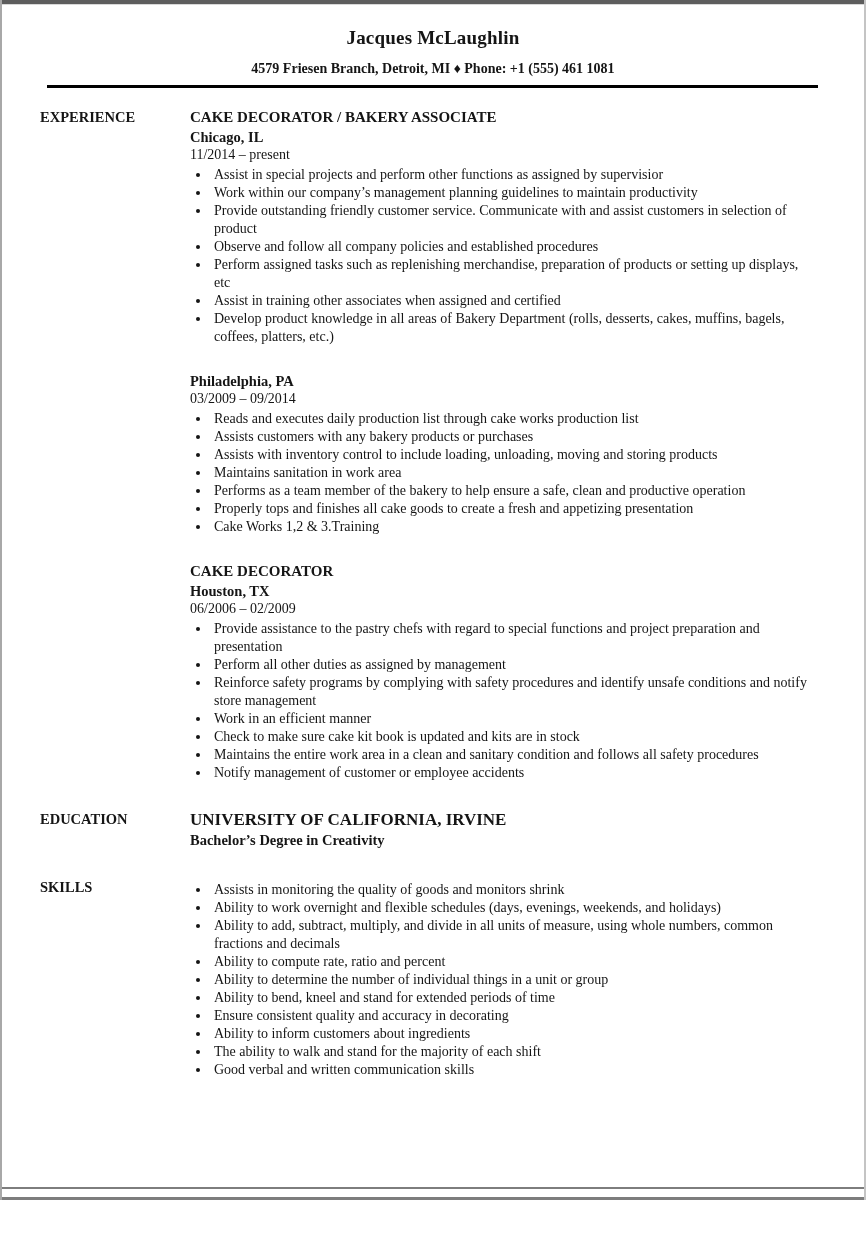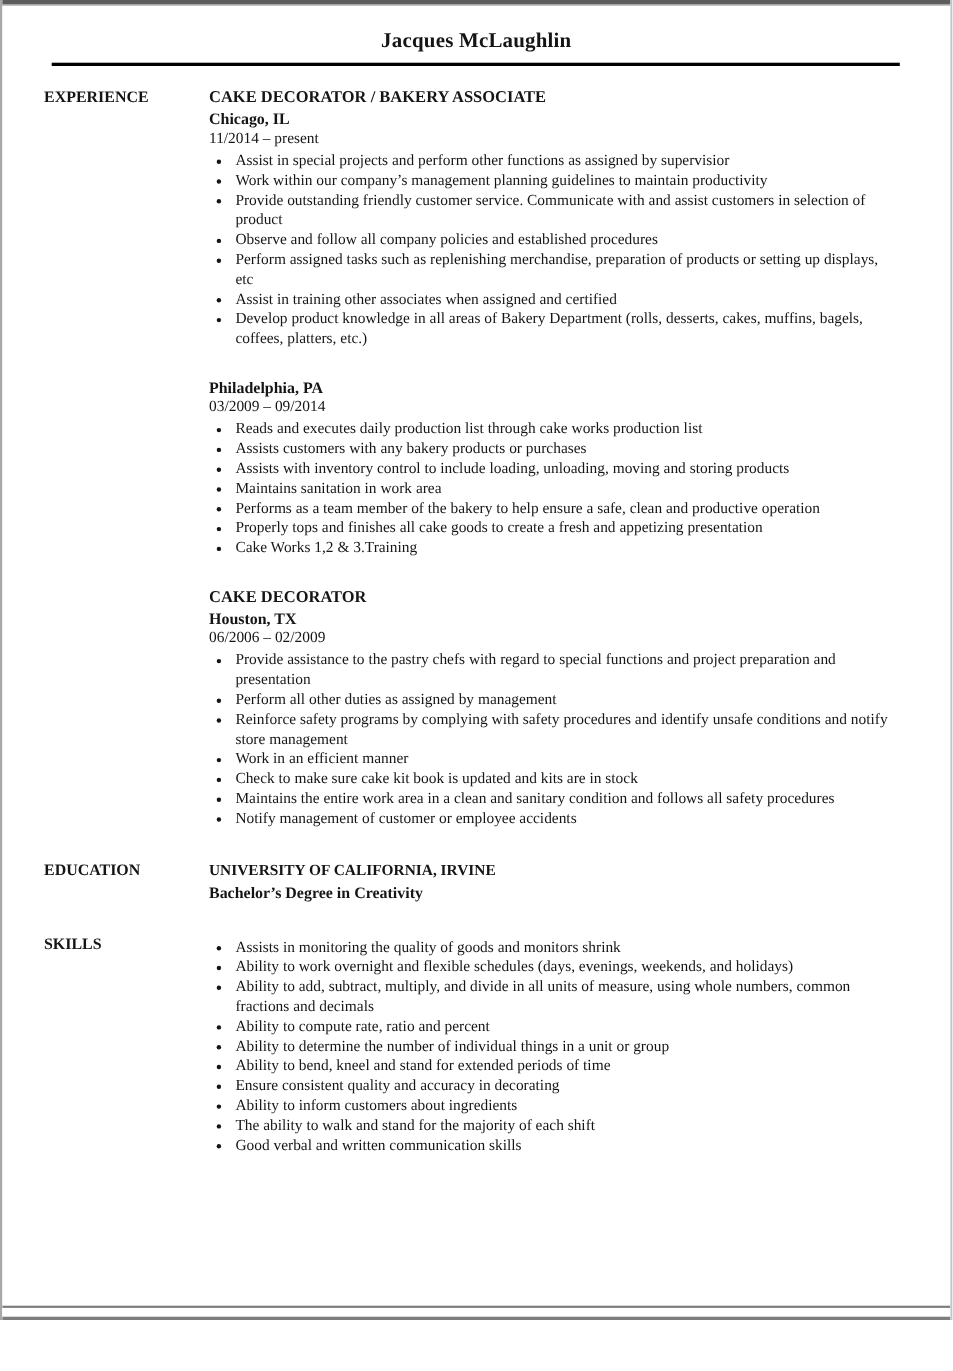--- a/index.html
+++ b/index.html
@@ -67,34 +67,35 @@
     padding-left: 21px;
     list-style: disc;
   }
   ul.bullets li {
     font-size: 14px;
     line-height: 18px;
     padding-left: 3px;
   }
 
   
-  .edu-school { font-size: 14px; font-weight: bold; line-height: 19px; }
+  .edu-school { font-size: 17px; font-weight: bold; line-height: 19px; }
   .edu-degree { font-size: 14.5px; font-weight: bold; line-height: 19px; margin-top: 2px; }
 
   
   .skills-list { margin-top: 1px; }
 </style>
 </head>
 <body>
 
 <div class="page">
   <div class="edge-top"></div>
 
   <header class="resume-header">
     <div class="person-name">Jacques McLaughlin</div>
+    <div class="contact-line">4579 Friesen Branch, Detroit, MI ♦ Phone: +1 (555) 461 1081</div>
     <div class="header-rule"></div>
   </header>
 
   <main class="resume-body">
 
     <div class="section-row">
       <div class="section-label">EXPERIENCE</div>
       <div class="section-content">
 
         <div class="job">

